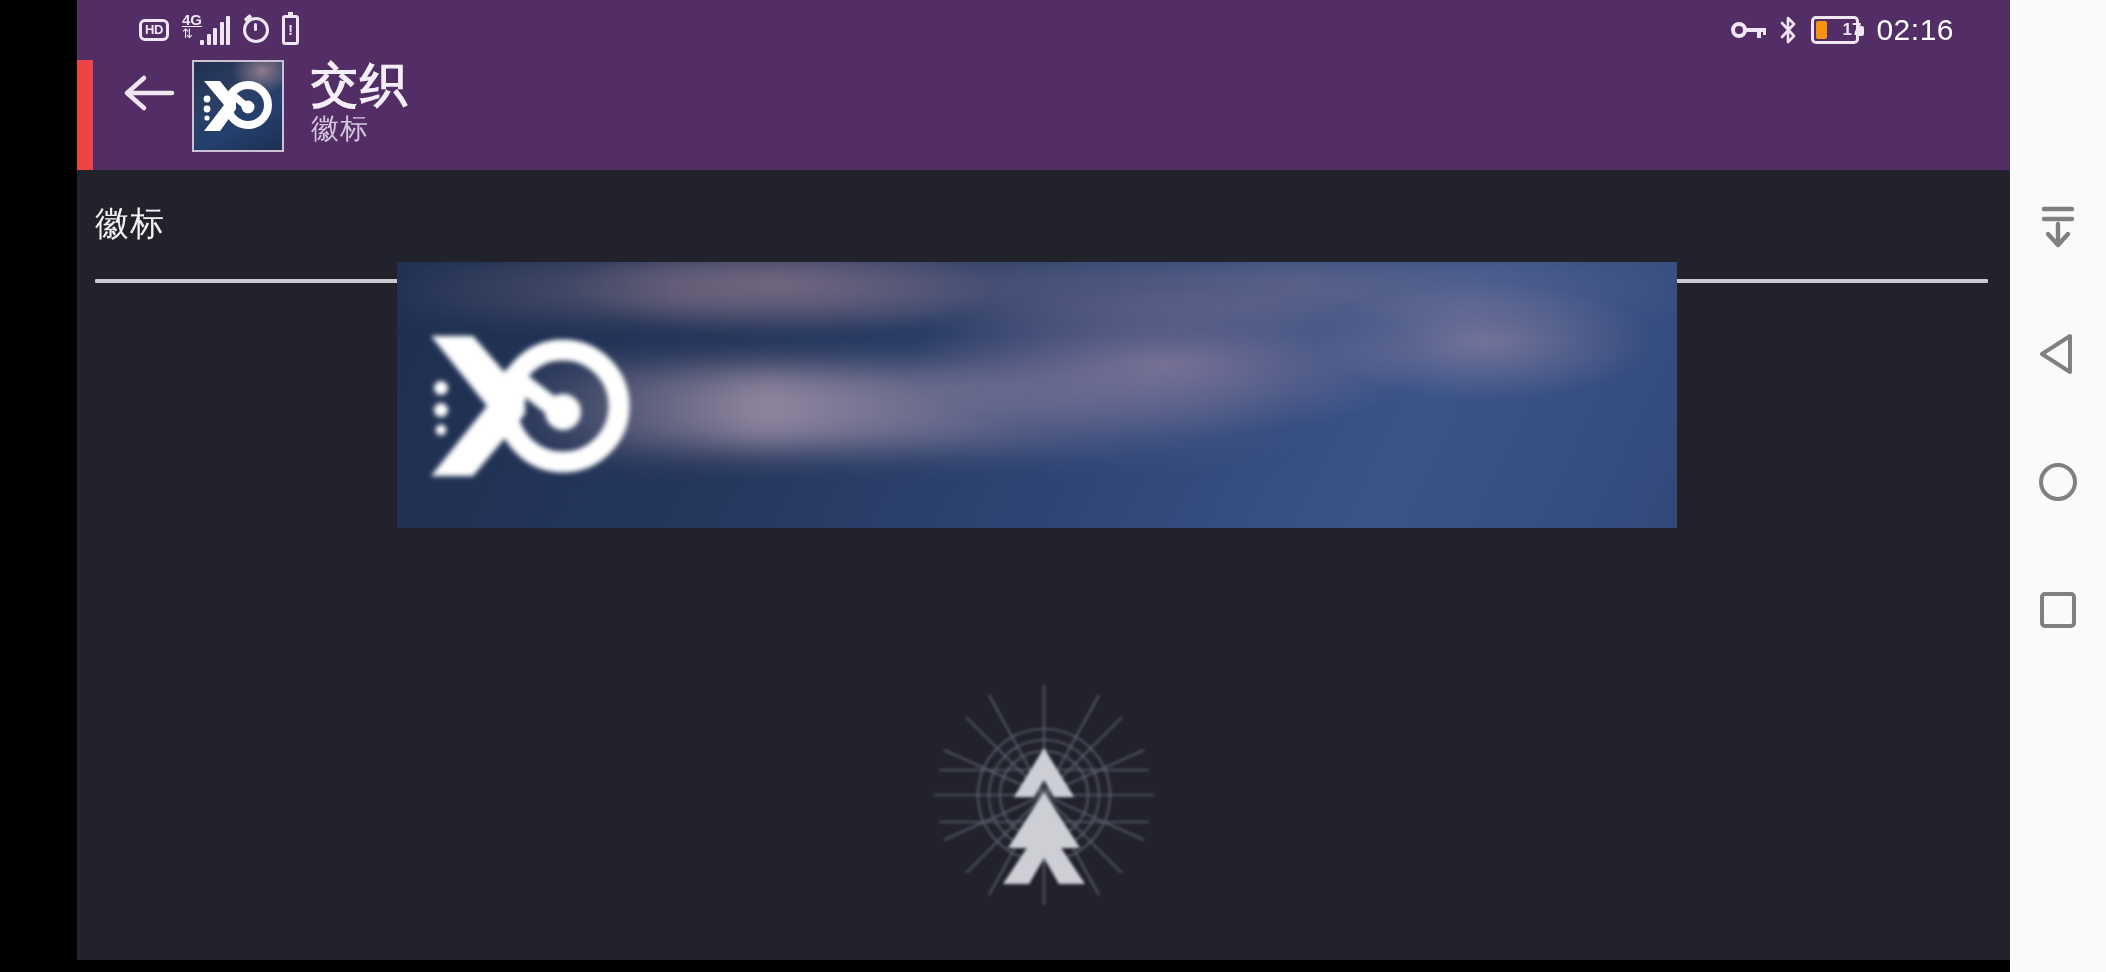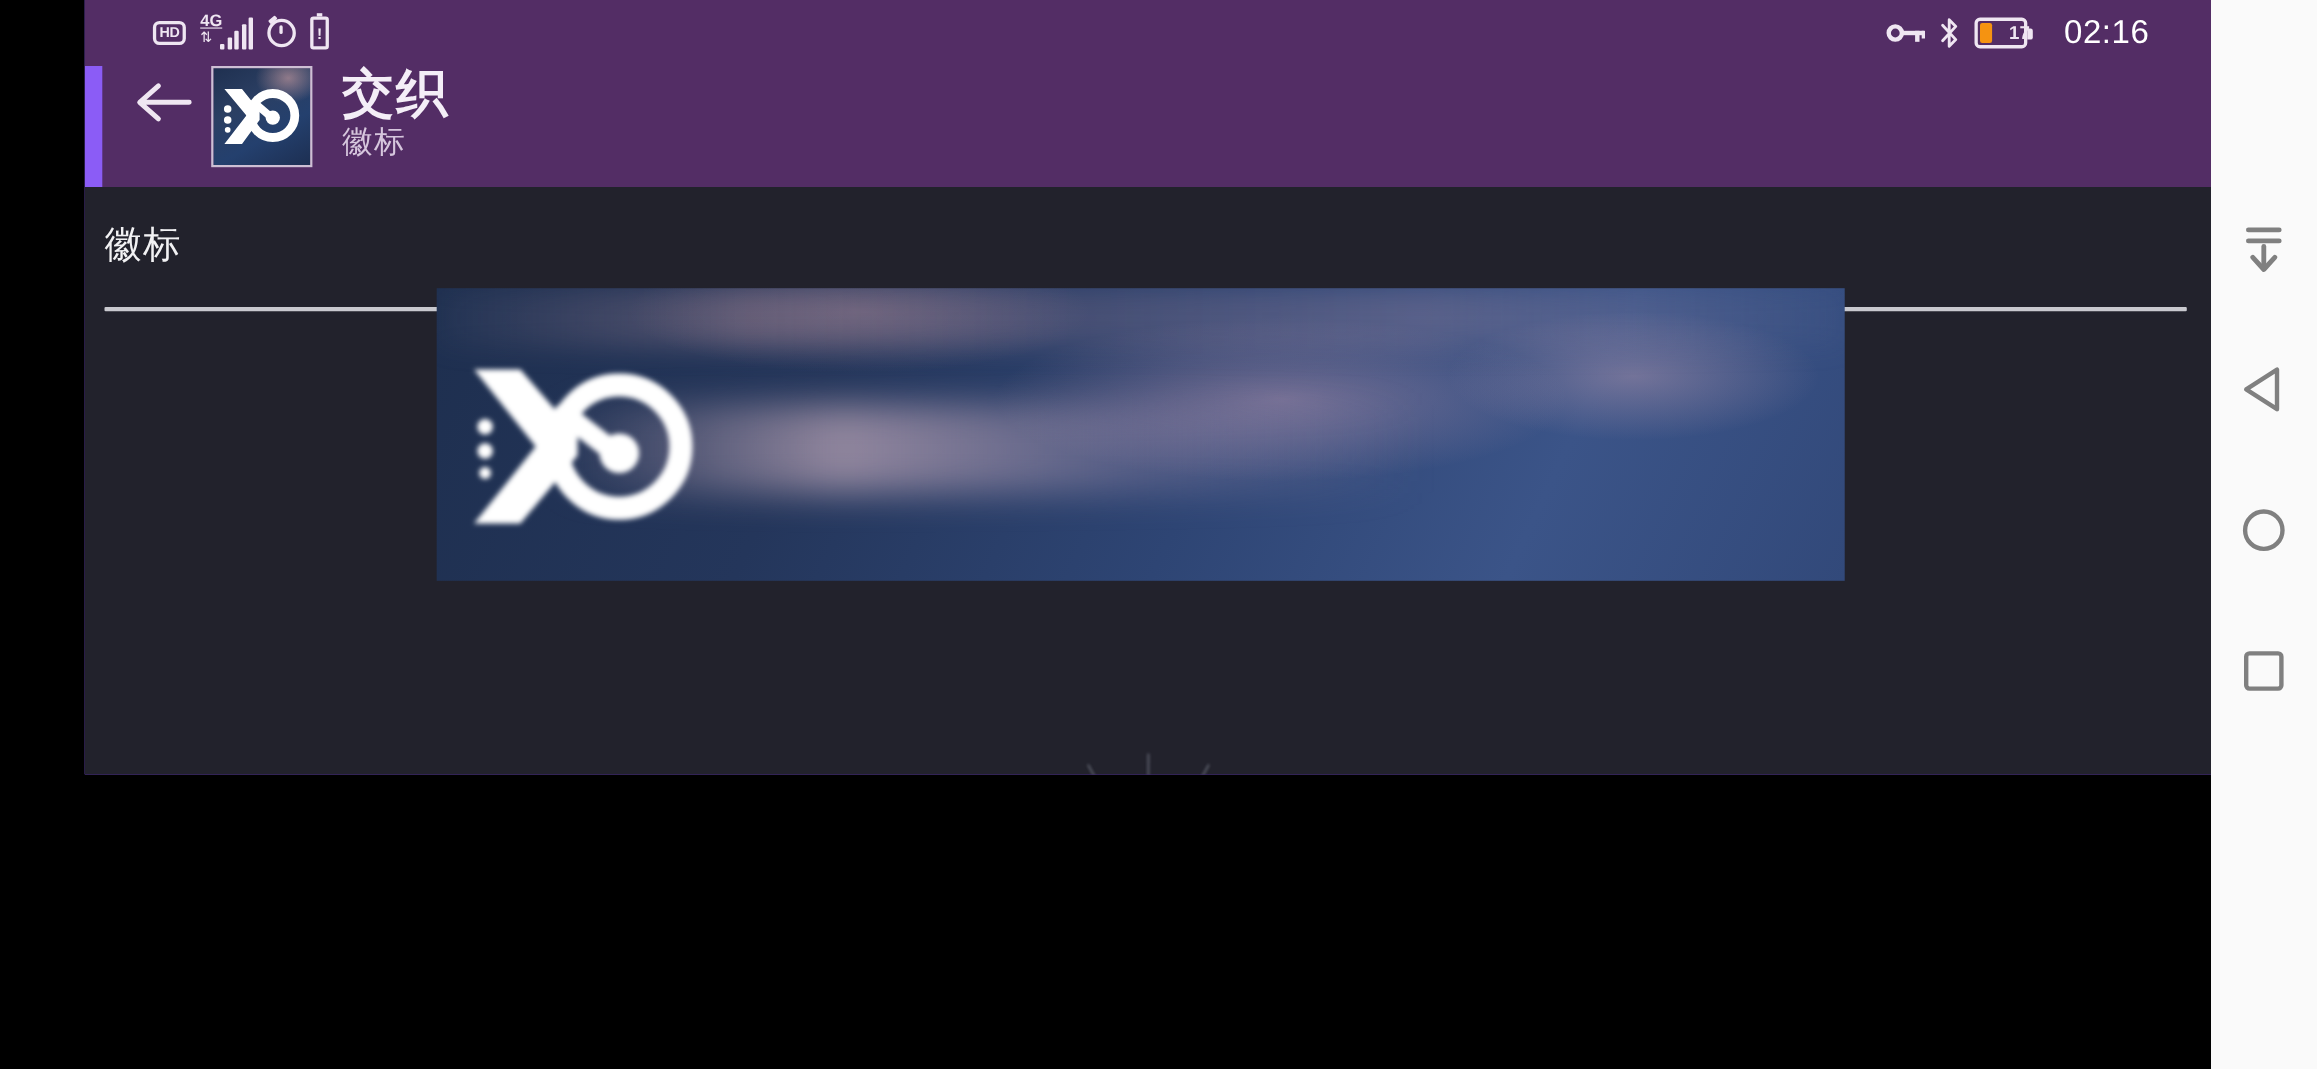--- a/index.html
+++ b/index.html
@@ -12,22 +12,22 @@
   #screen { position:relative; width:2106px; height:972px; background:#000; }
 
   
   .left-pillar{
     position:absolute; left:0; top:0; width:77px; height:972px;
     background:#000;
   }
 
   
   .phone{
-    position:absolute; left:77px; top:0; width:1933px; height:704px;
-    background:#8b5cf6; overflow:hidden;
+    position:absolute; left:77px; top:0; width:1933px; height:960px;
+    background:#ef4444; overflow:hidden;
   }
 
   
   .statusbar{
     position:absolute; left:0; top:0; width:1933px; height:60px;
     background:#532d65;
     display:flex; align-items:center;
   }
   .sb-left{ display:flex; align-items:center; gap:13px; margin-left:62px; }
   .sb-right{ display:flex; align-items:center; gap:13px; margin-left:auto; margin-right:56px; }
@@ -92,21 +92,21 @@
     background:#f59311; border-radius:2px;
   }
   .ico-batt .num{
     position:relative; width:100%; text-align:center;
     color:#efe6f2; font-size:17px; font-weight:bold; line-height:22px;
   }
   .ico-batt .cap{
     position:absolute; right:-8px; top:7px; width:5px; height:10px;
     background:#efe6f2; border-radius:0 2px 2px 0;
   }
-  .clock{ color:#fff; font-size:30px; letter-spacing:.5px; margin-left:20px; }
+  .clock{ color:#fff; font-size:30px; letter-spacing:.5px; margin-left:4px; }
 
   
   .appbar{
     position:absolute; left:16px; top:60px; width:1933px; height:110px;
     background:#532d65; display:flex; align-items:flex-start;
   }
   .back-arrow{
     width:66px; height:66px; margin-left:23px;
     display:flex; align-items:center; justify-content:center; cursor:pointer;
   }

